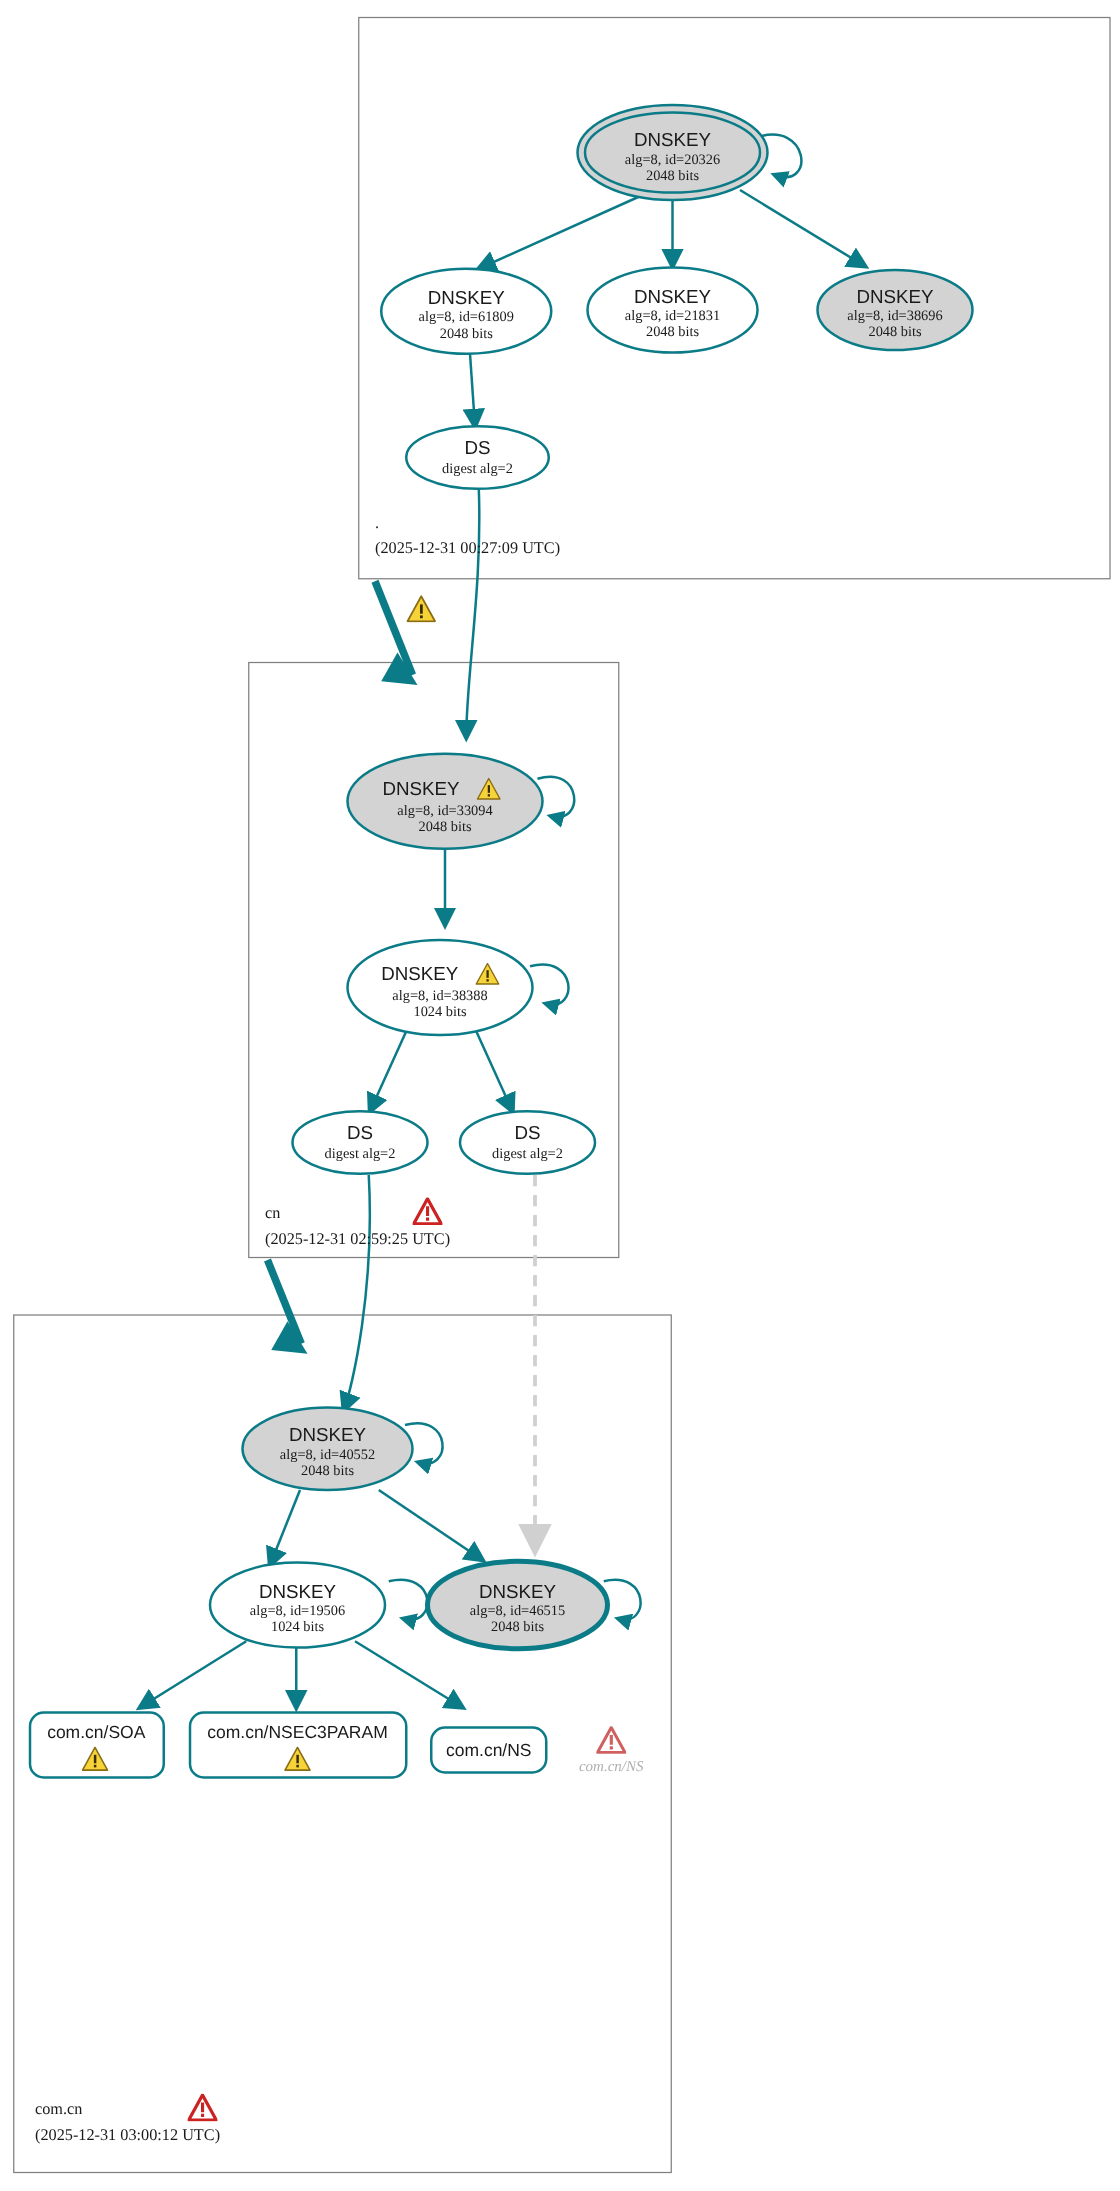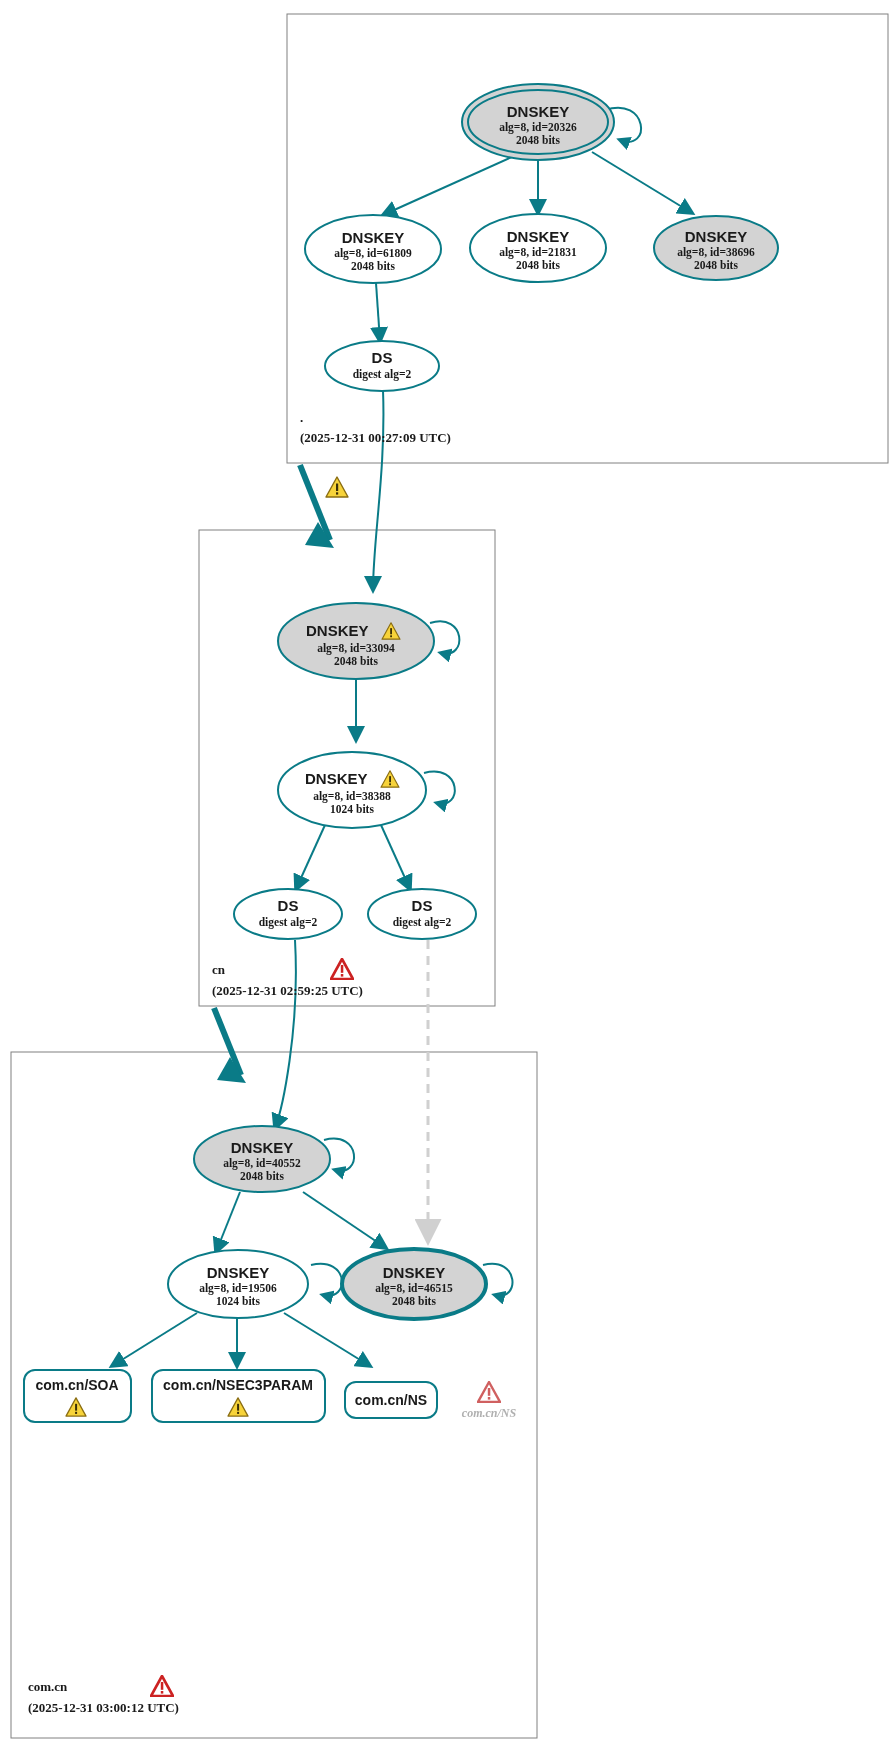--- a/index.html
+++ b/index.html
@@ -1,17 +1,17 @@
 <!DOCTYPE html>
 <html><head>
 <meta charset="utf-8">
 <style>
   html,body{margin:0;padding:0;background:#ffffff;}
   body{width:896px;height:1753px;position:relative;font-family:"Liberation Serif",serif;}
-  #stage{position:absolute;left:0;top:0;width:896px;height:1234px;font-weight:bold;}
+  #stage{position:absolute;left:0;top:0;width:896px;height:1234px;}
   svg#graph{position:absolute;left:0;top:0;width:896px;height:1753px;}
   .zone-box{fill:none;stroke:#808080;stroke-width:1;}
   .node-ell{fill:#ffffff;stroke:#0a7b87;stroke-width:2;}
   .node-ell.gray{fill:#d3d3d3;}
   .node-ell.bold{stroke-width:4;}
   .node-rect{fill:#ffffff;stroke:#0a7b87;stroke-width:2;rx:11;ry:11;}
   .edge{fill:none;stroke:#0a7b87;stroke-width:2;}
   .edge-thick{fill:none;stroke:#0a7b87;stroke-width:6;}
   .edge-dash{fill:none;stroke:#d0d0d0;stroke-width:3;stroke-dasharray:9,7;}
   .t-main{font-family:"Liberation Sans",sans-serif;font-size:15px;fill:#1a1a1a;}

